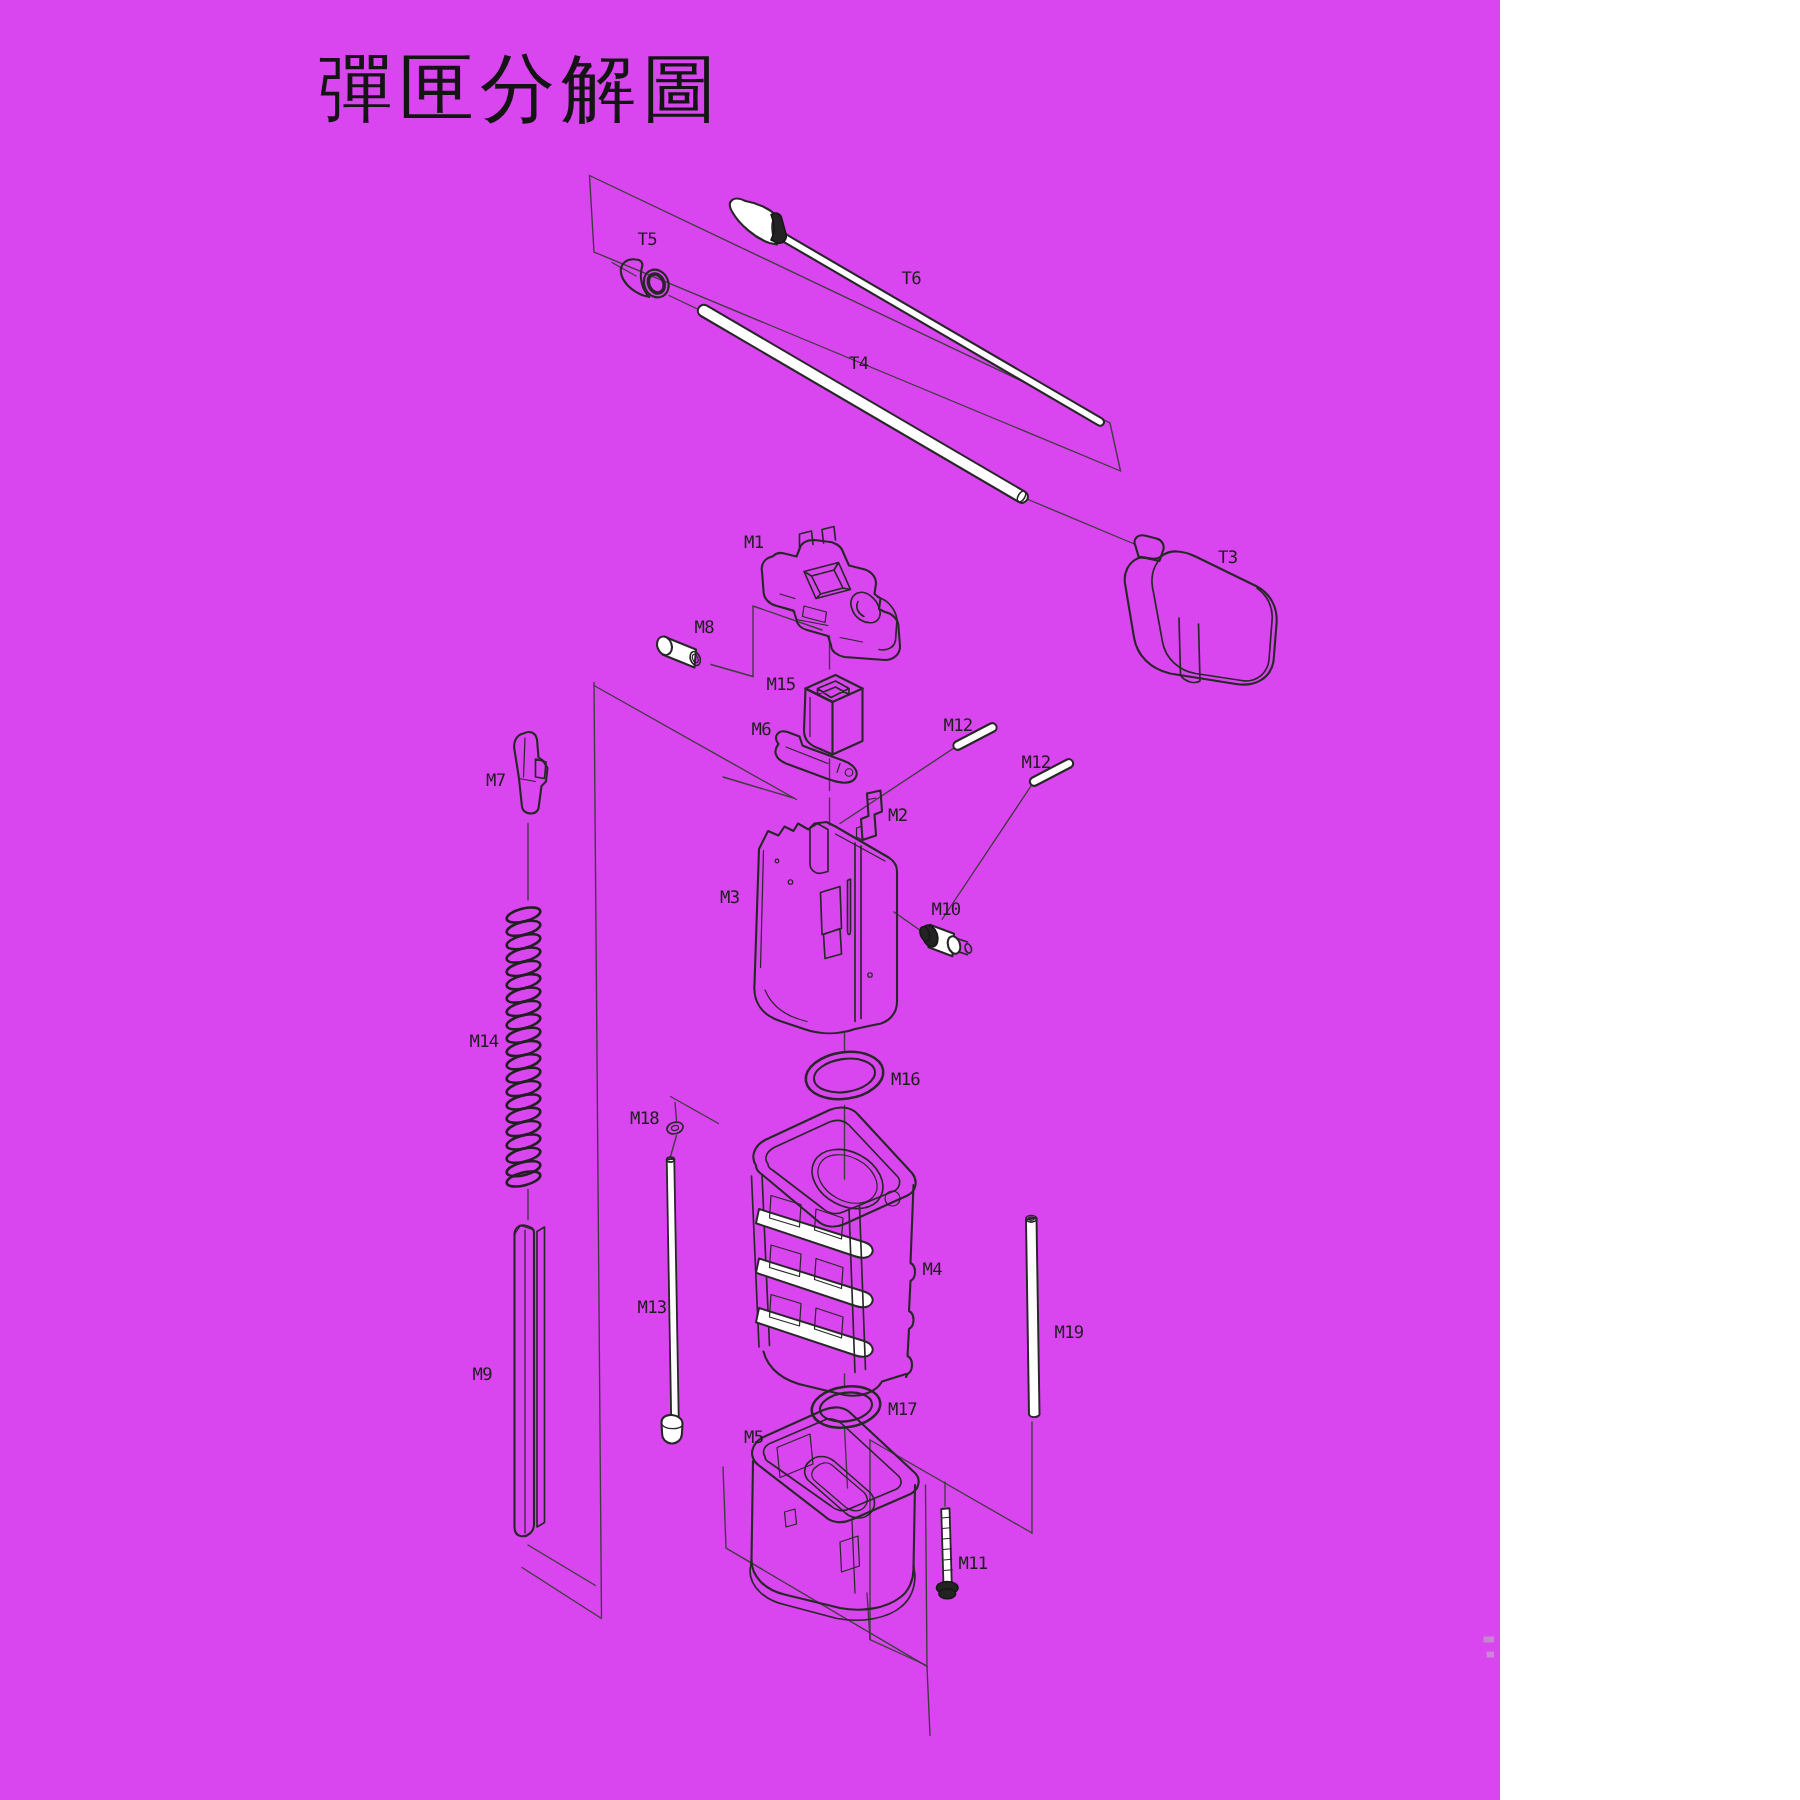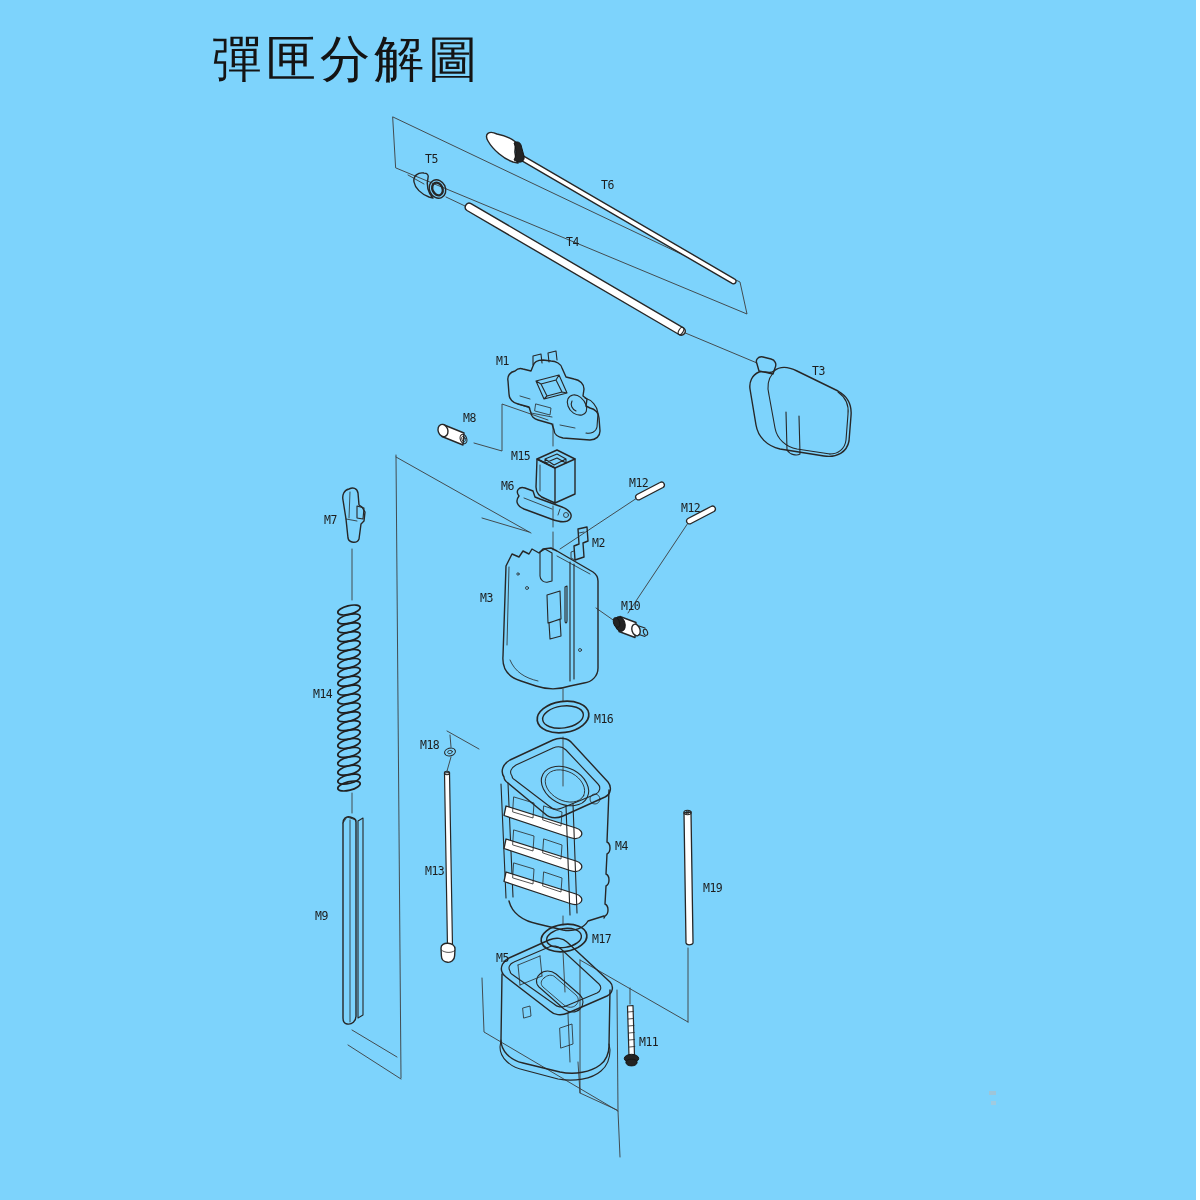--- a/index.html
+++ b/index.html
@@ -1,16 +1,16 @@
 <!DOCTYPE html>
 <html><head>
 <meta charset="utf-8">
 <style>
   html,body{margin:0;padding:0;background:#ffffff;}
-  .stage{position:relative;width:1196px;height:1200px;background:#7dd3fc;overflow:hidden;}
+  .stage{position:relative;width:1000px;height:1200px;background:#d946ef;overflow:hidden;}
   .page-title{
     position:absolute;left:212px;top:26px;
     font-family:"Liberation Serif","DejaVu Serif",serif;
     font-size:50px;font-weight:400;color:#141414;letter-spacing:4px;white-space:nowrap;
   }
   svg{position:absolute;left:0;top:0;}
   .ln{fill:none;stroke:#272727;stroke-width:1.4;stroke-linejoin:round;stroke-linecap:round;}
   .lt{fill:none;stroke:#272727;stroke-width:1.1;stroke-linejoin:round;stroke-linecap:round;}
   .xl{fill:none;stroke:#272727;stroke-width:0.8;stroke-linejoin:round;stroke-linecap:round;}
   .w{fill:#ffffff;stroke:#272727;stroke-width:1.4;stroke-linejoin:round;}

